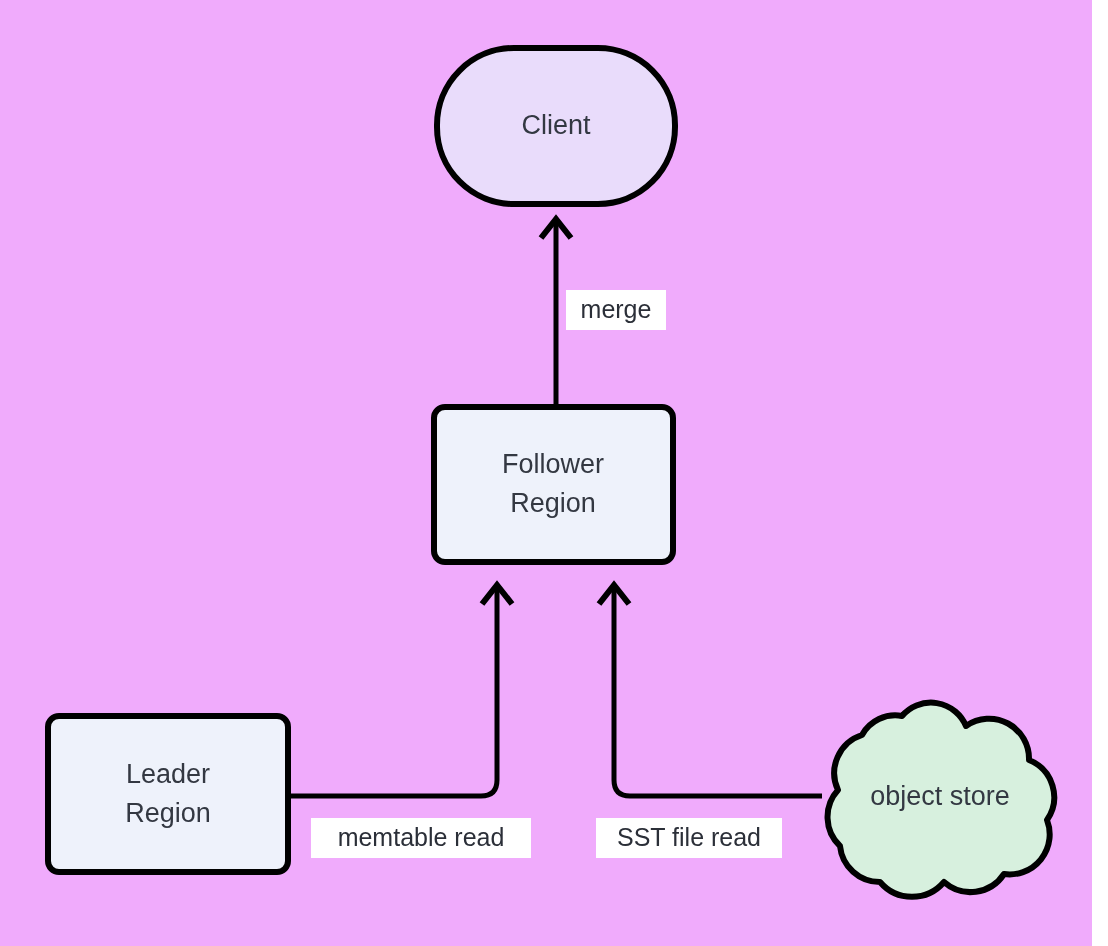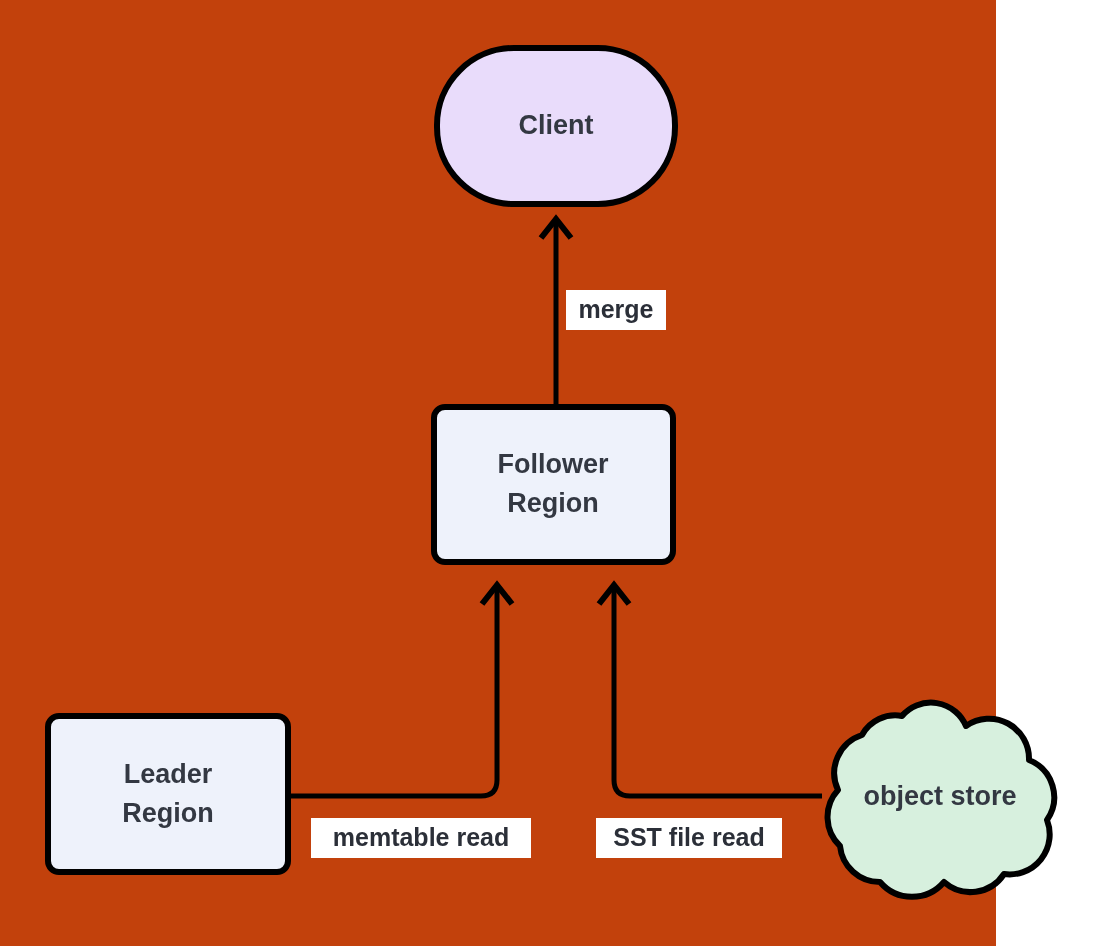--- a/index.html
+++ b/index.html
@@ -8,24 +8,23 @@
     background: #ffffff;
   }
   body {
     width: 1108px;
     height: 946px;
     font-family: "Liberation Sans", sans-serif;
     overflow: hidden;
   }
   #diagram-root {
     position: relative;
-    width: 996px;
+    width: 1092px;
     height: 946px;
-    background: #c2410c;
-    font-weight: bold;
+    background: #f0abfc;
   }
   svg.diagram-canvas {
     display: block;
     width: 1108px;
     height: 946px;
   }
   .node-shape {
     stroke: #000000;
     stroke-width: 6;
     stroke-linejoin: round;

